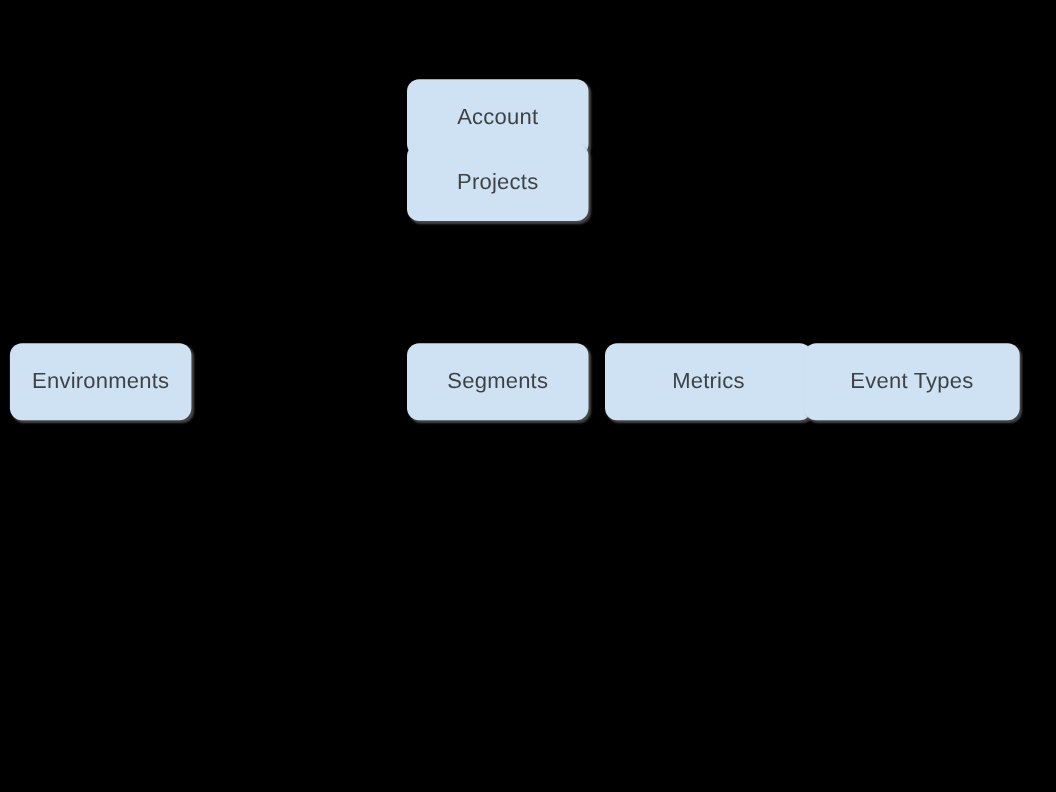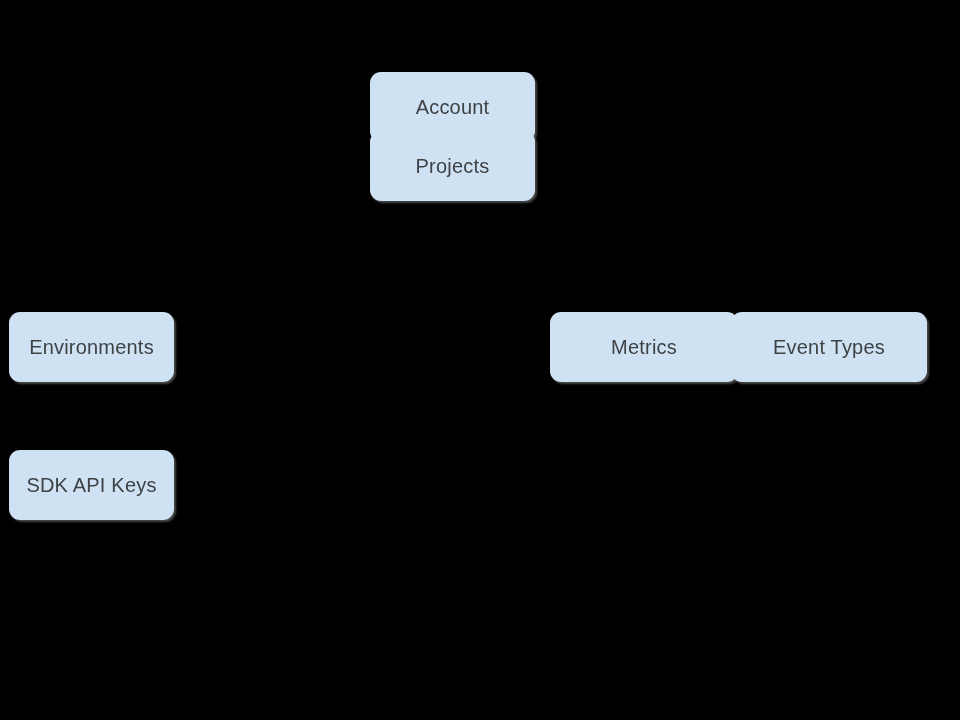--- a/index.html
+++ b/index.html
@@ -51,26 +51,26 @@
 
   <div class="node pos-projects">
     <span>Projects</span>
   </div>
 
   <div class="node pos-environments">
     <span>Environments</span>
   </div>
 
 
+  <div class="node pos-segments">
+    <span>Segments</span>
+  </div>
 
   <div class="node pos-metrics">
     <span>Metrics</span>
   </div>
 
   <div class="node pos-event-types">
     <span>Event Types</span>
   </div>
 
-  <div class="node pos-sdk-api-keys">
-    <span>SDK API Keys</span>
-  </div>
 
 </div>
 
 </body></html>

